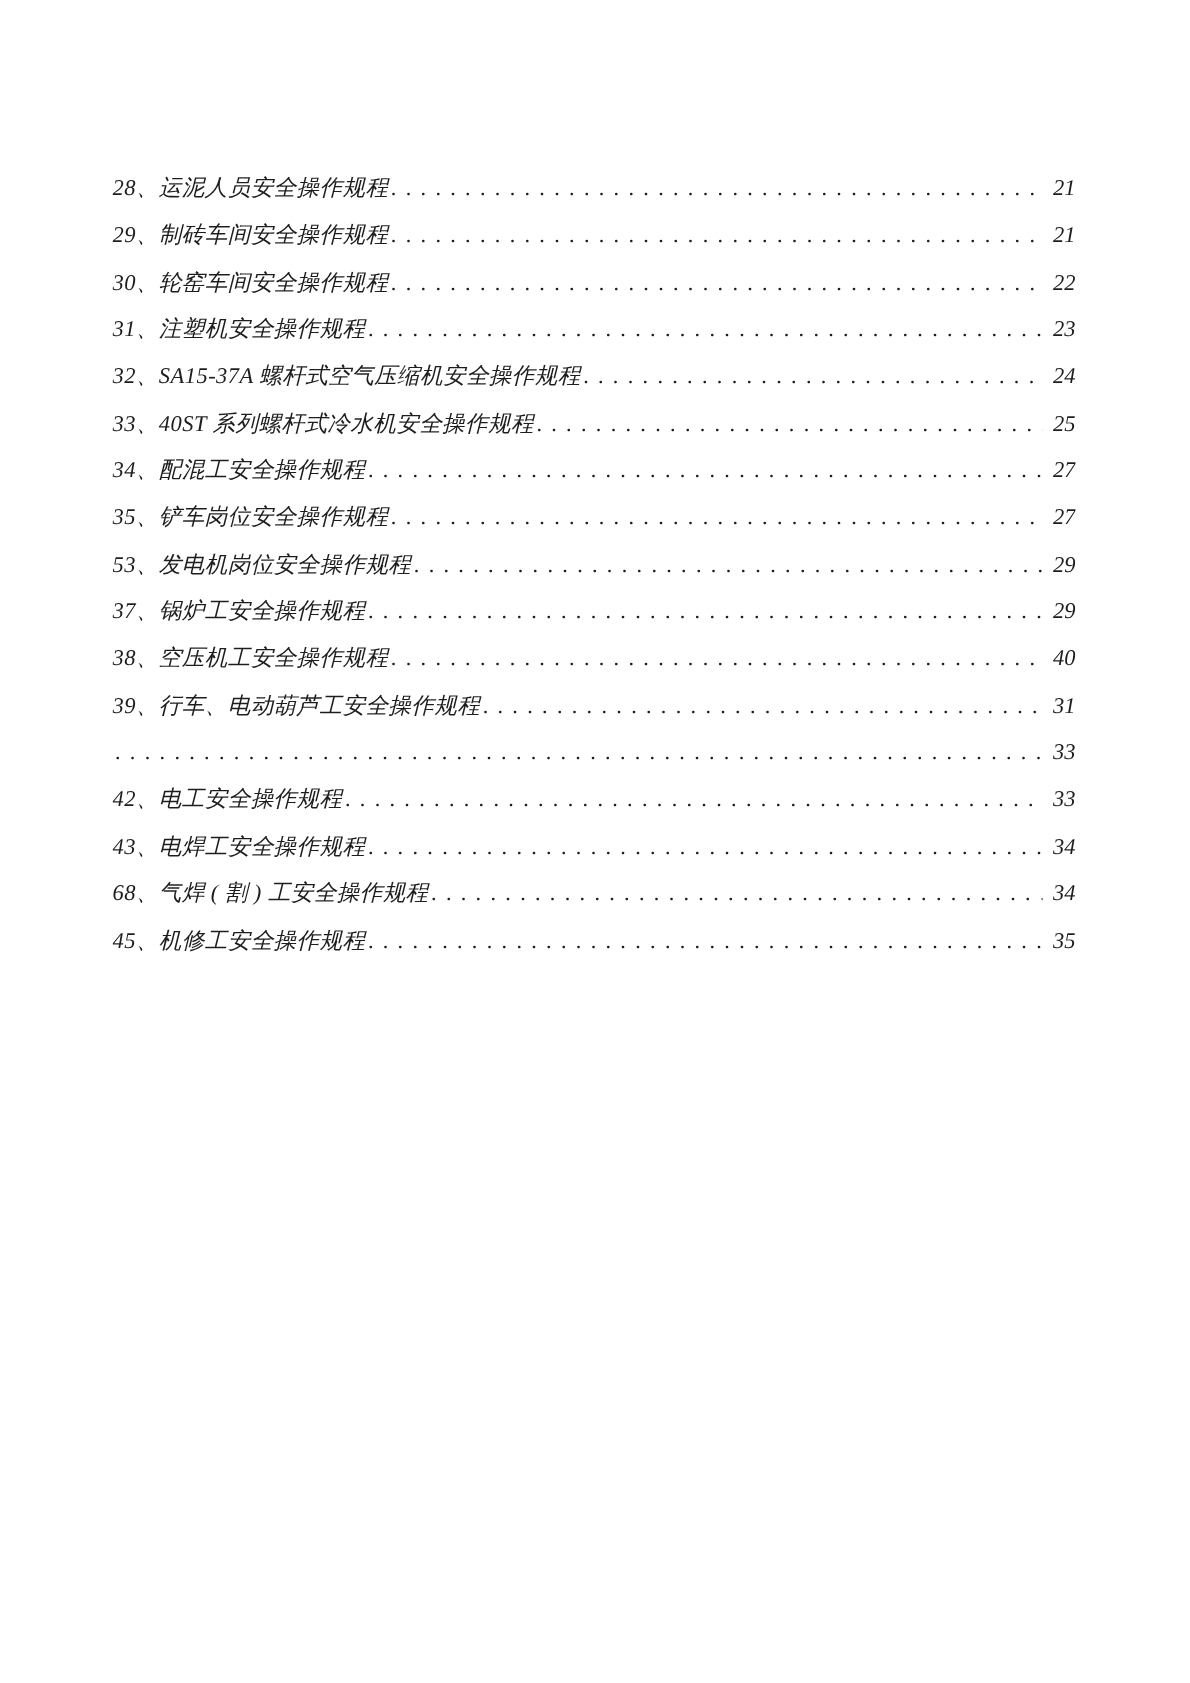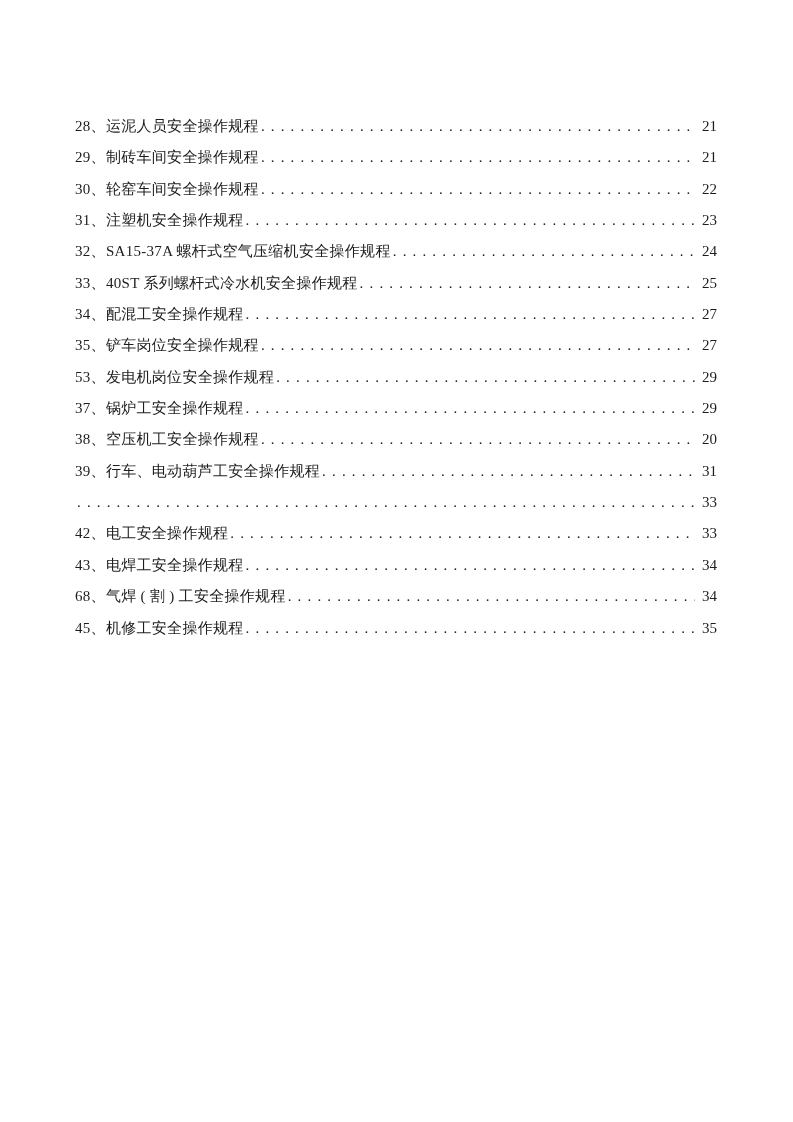--- a/index.html
+++ b/index.html
@@ -12,20 +12,21 @@
   }
   .doc-page {
     position: relative;
     width: 793px;
     height: 1122px;
     background: #ffffff;
     padding: 111px 76px 0 75px;
   }
   .toc-list {
     width: 100%;
+    font-style: italic;
   }
   .toc-row {
     display: flex;
     align-items: baseline;
     height: 31.35px;
     line-height: 31.35px;
     font-size: 15px;
     color: #1d1d1d;
     white-space: nowrap;
     overflow: hidden;
@@ -102,21 +103,21 @@
     <span class="toc-page-num">29</span>
   </div>
       <div class="toc-row">
     <span class="toc-label">37、锅炉工安全操作规程</span>
     <span class="toc-leader"></span>
     <span class="toc-page-num">29</span>
   </div>
       <div class="toc-row">
     <span class="toc-label">38、空压机工安全操作规程</span>
     <span class="toc-leader"></span>
-    <span class="toc-page-num">20</span>
+    <span class="toc-page-num">40</span>
   </div>
       <div class="toc-row">
     <span class="toc-label">39、行车、电动葫芦工安全操作规程</span>
     <span class="toc-leader"></span>
     <span class="toc-page-num">31</span>
   </div>
       <div class="toc-row">
     <span class="toc-leader"></span>
     <span class="toc-page-num">33</span>
   </div>

